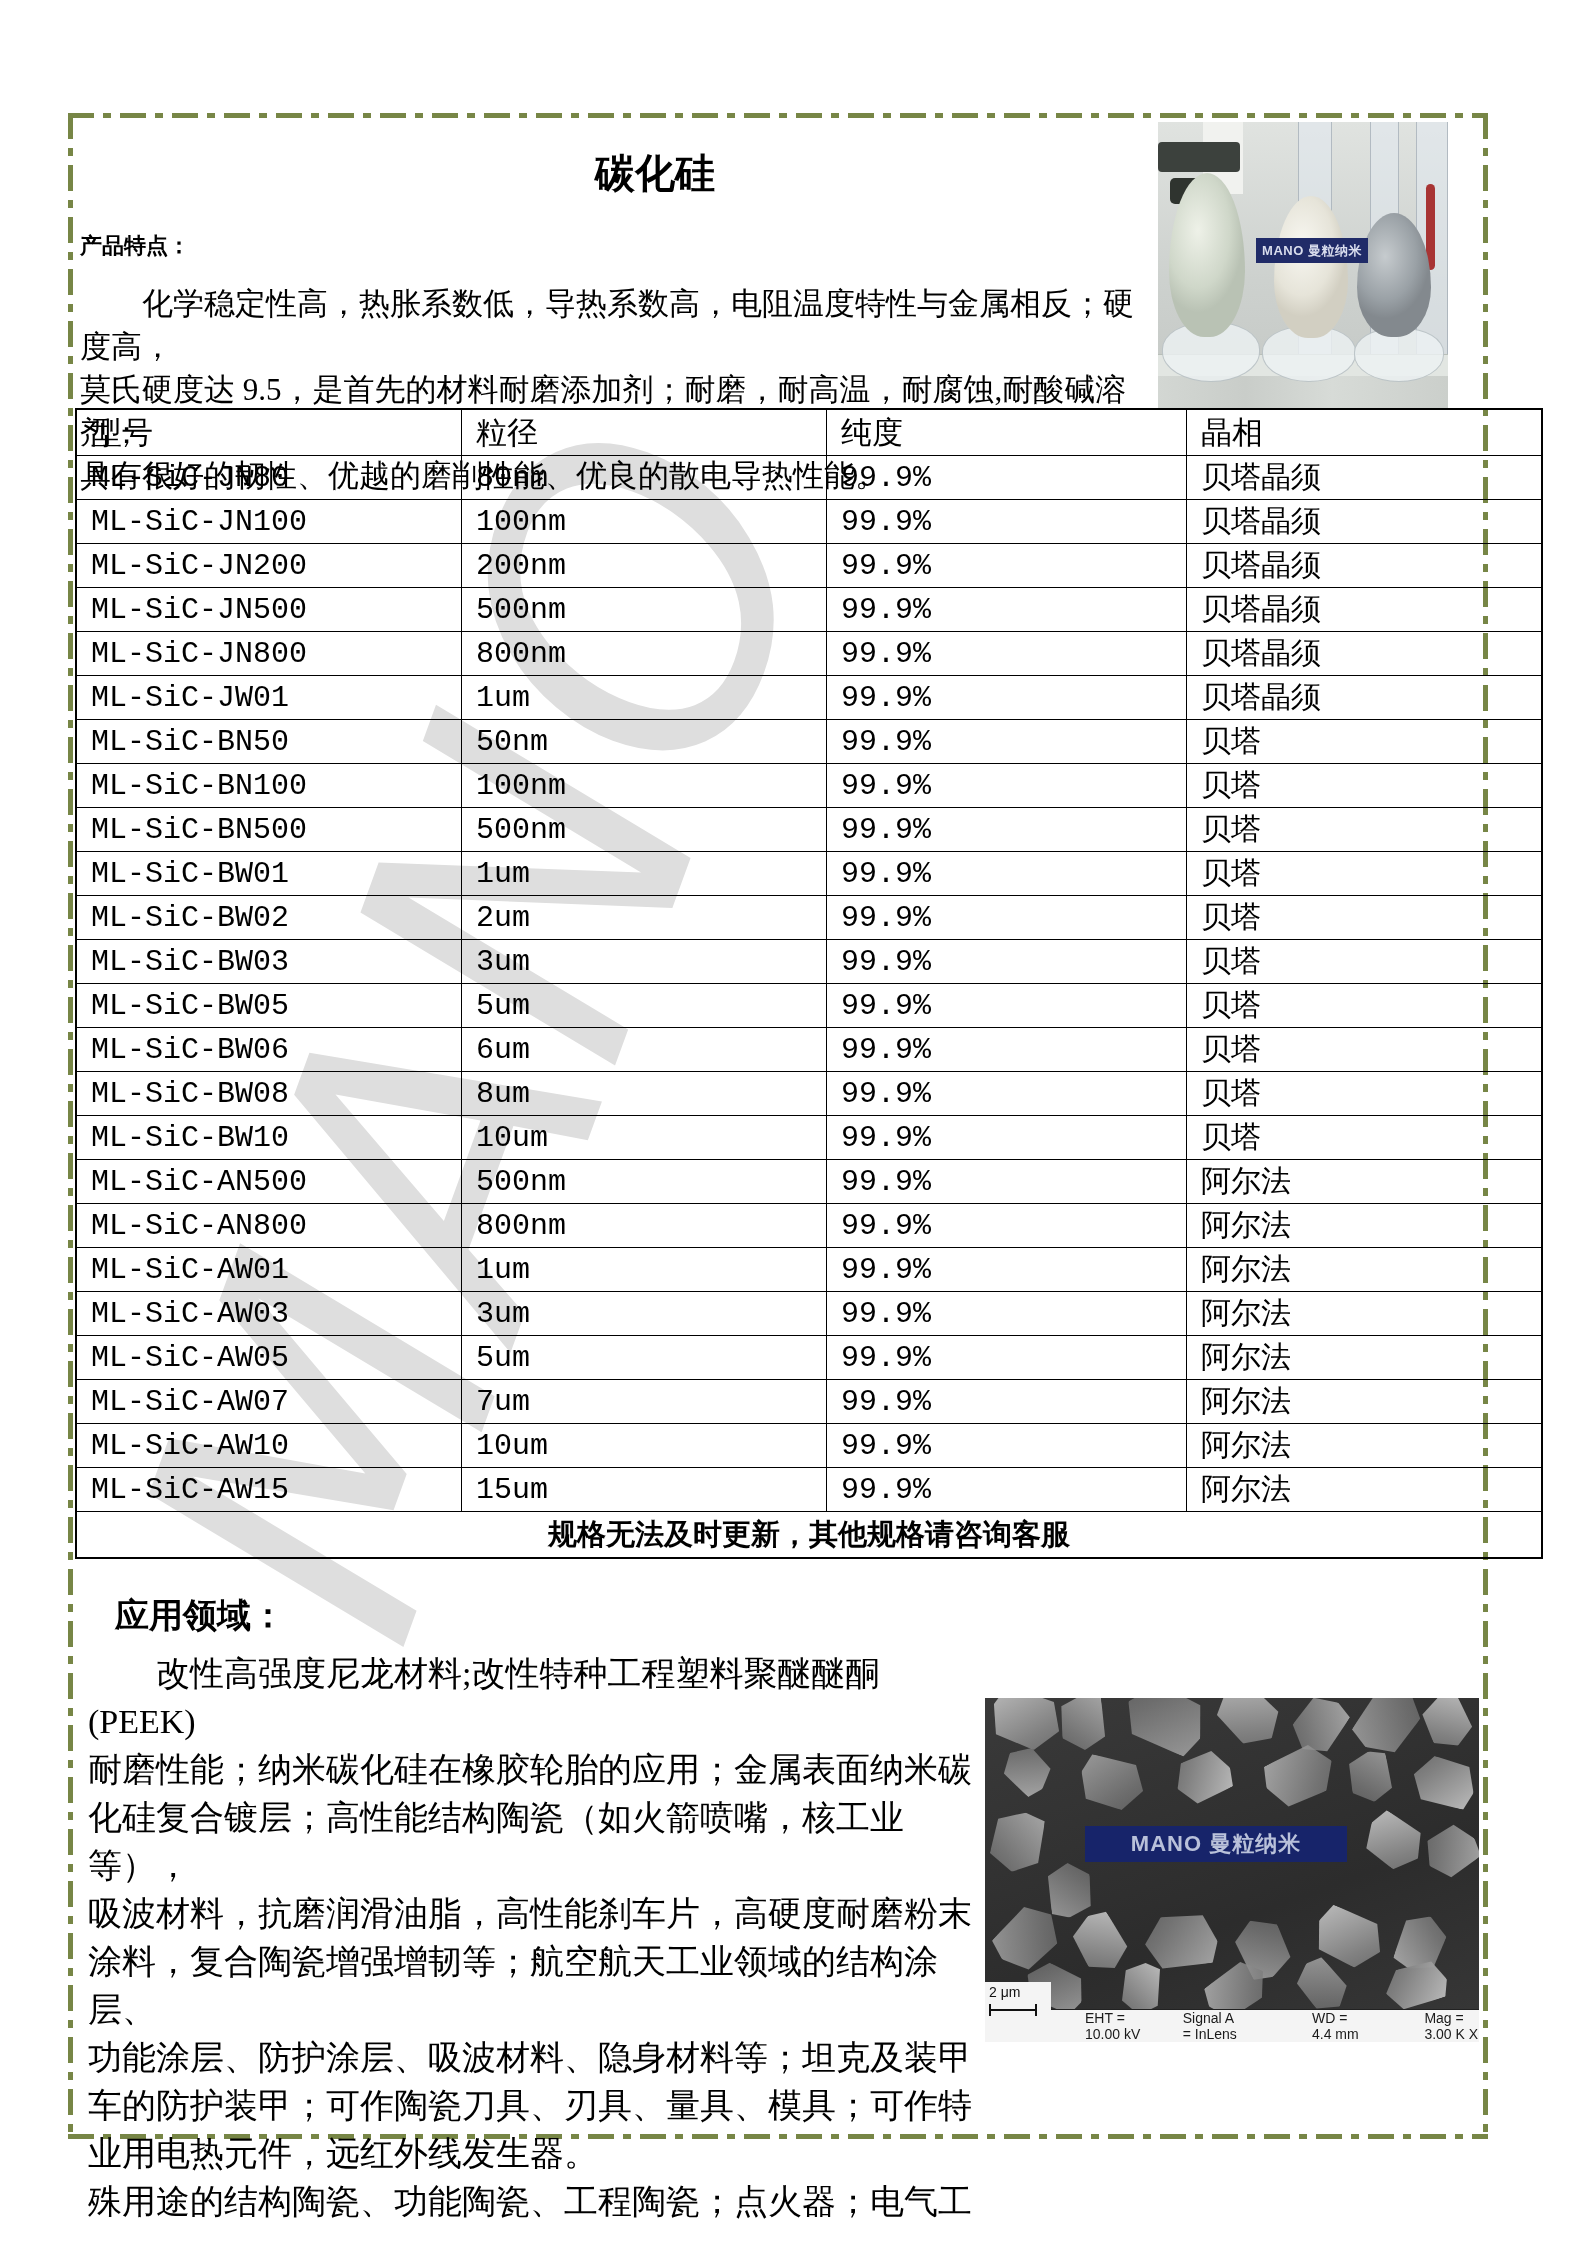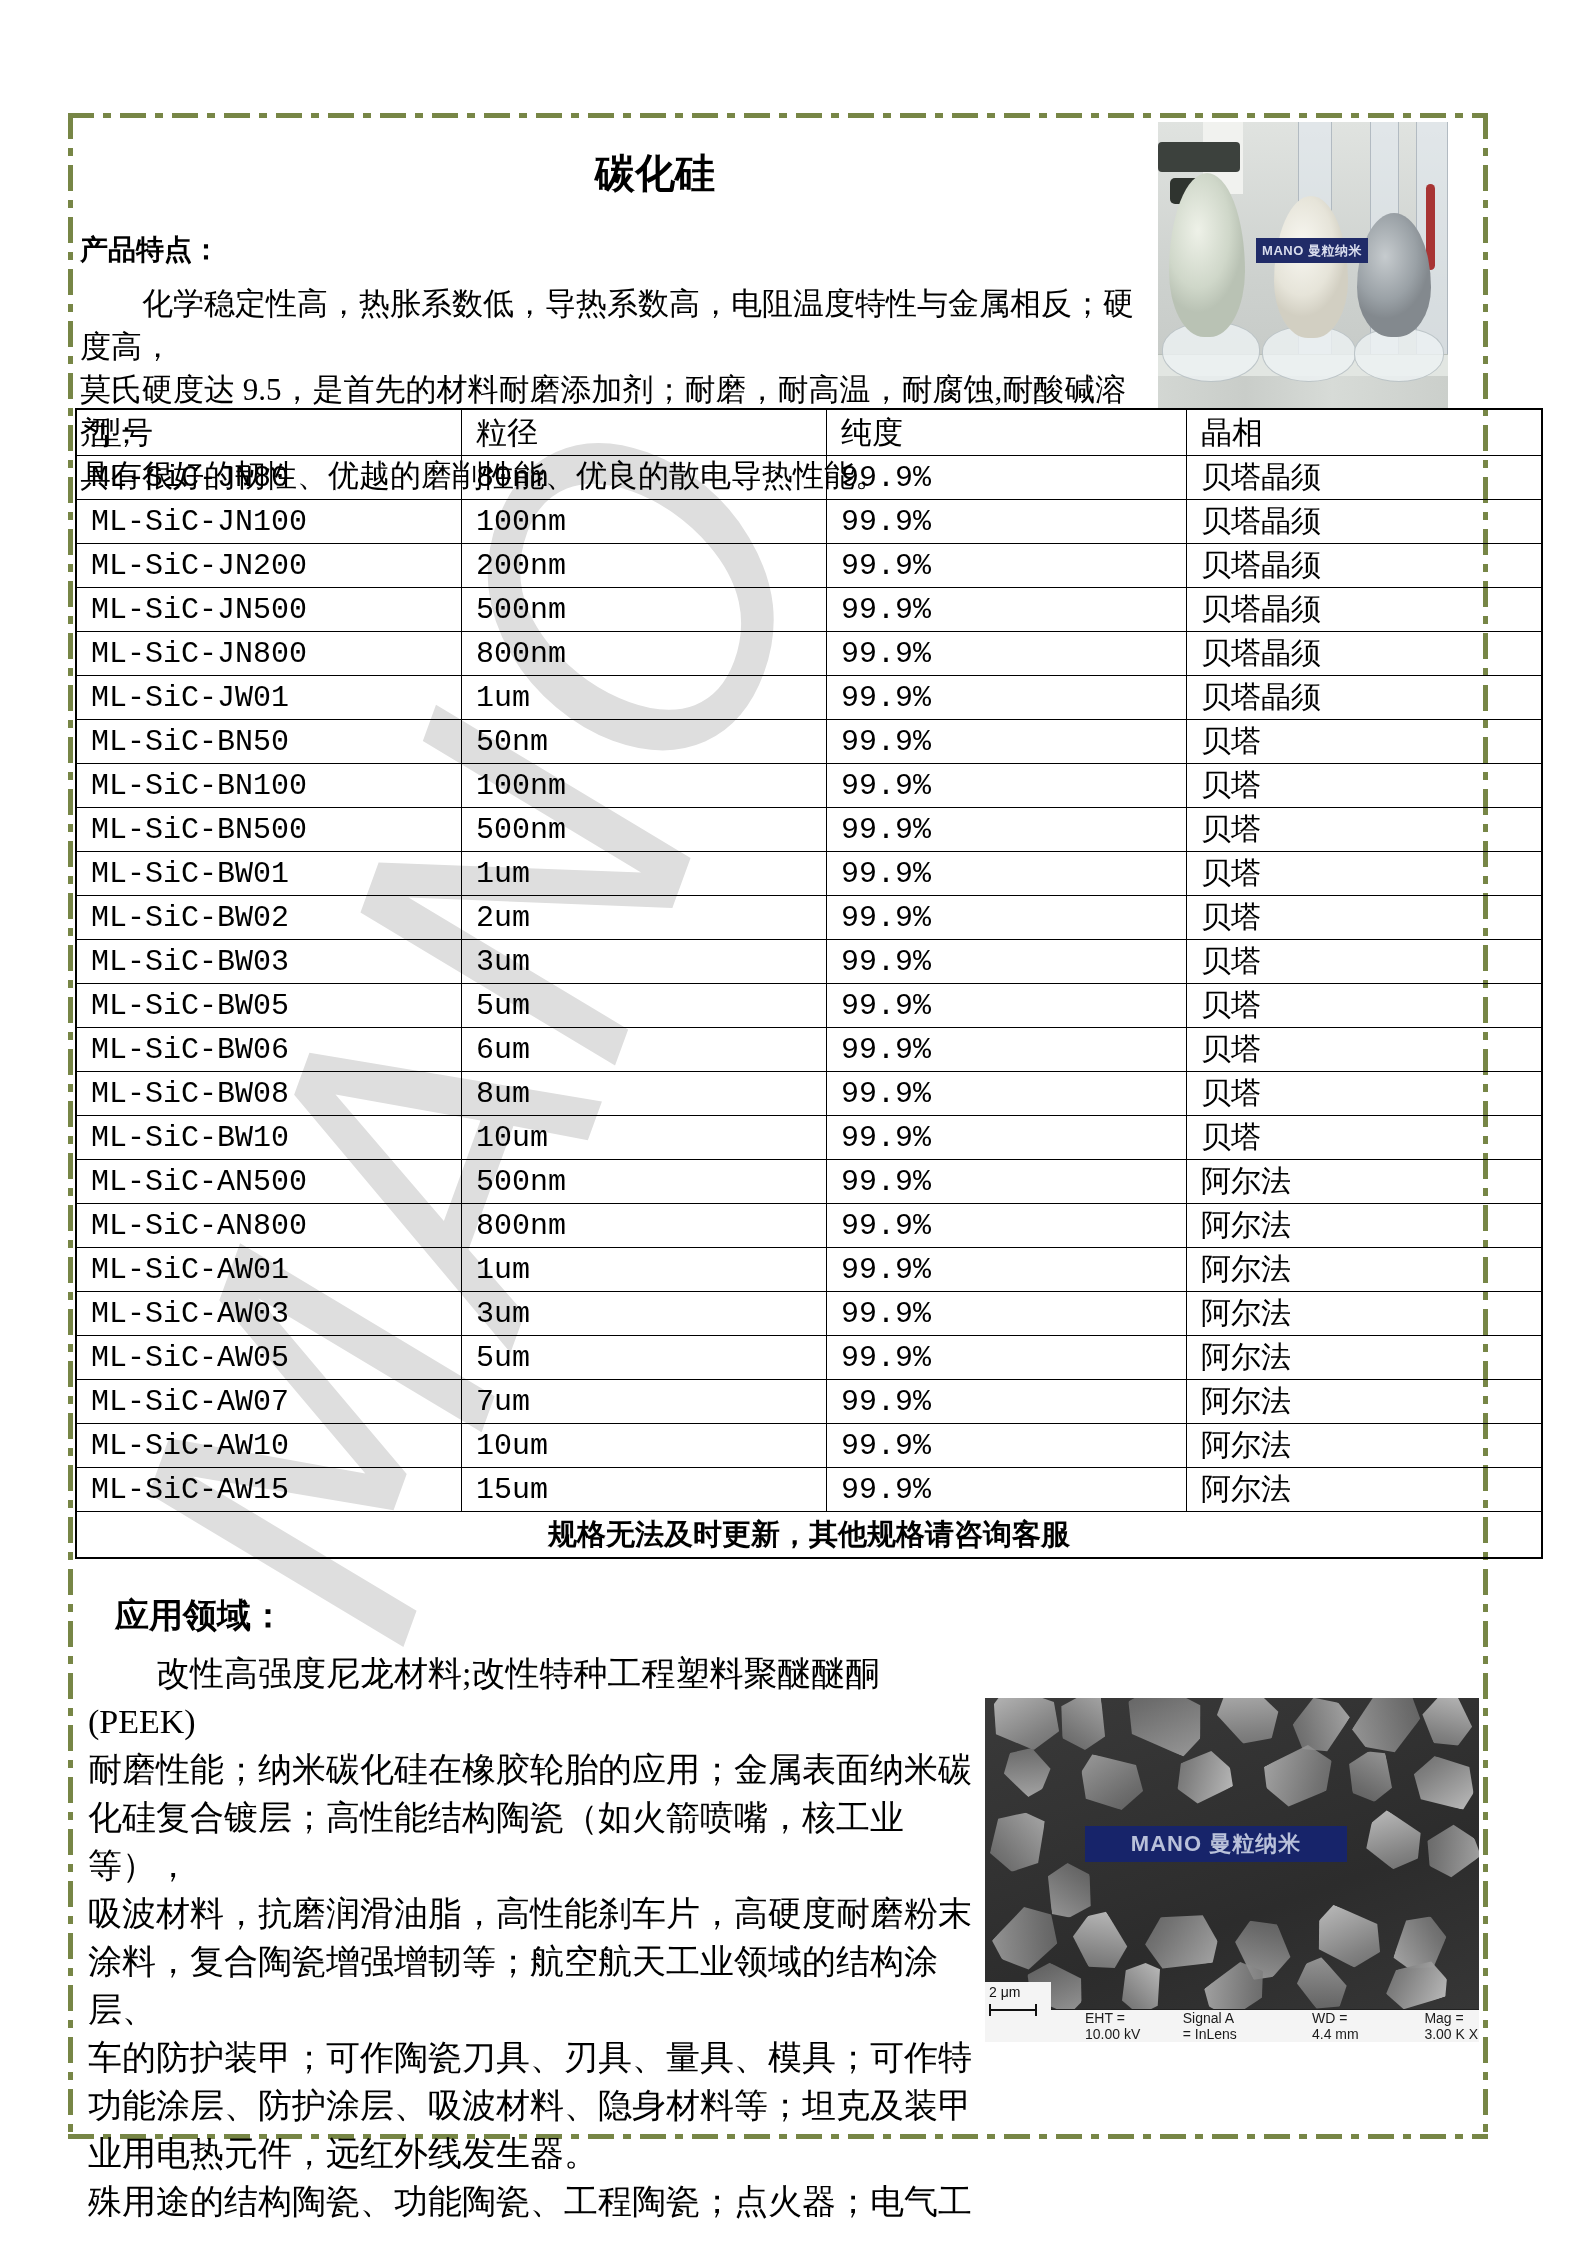--- a/index.html
+++ b/index.html
@@ -6,21 +6,21 @@
   #page{position:relative;width:1587px;height:2245px;background:#fff;overflow:hidden;
         font-family:"Liberation Serif","DejaVu Serif",serif;color:#000;}
 
   
   .b-h{position:absolute;height:5px;background:repeating-linear-gradient(90deg,var(--bc) 0 26px,transparent 26px 35px,var(--bc) 35px 43px,transparent 43px 52px);}
   .b-v{position:absolute;width:5px;background:repeating-linear-gradient(180deg,var(--bc) 0 26px,transparent 26px 35px,var(--bc) 35px 43px,transparent 43px 52px);}
 
   .doc-title{position:absolute;left:75px;top:146px;width:1160px;text-align:center;
              font-family:"Liberation Sans","DejaVu Sans",sans-serif;font-weight:700;font-size:40px;}
   .sec-head{position:absolute;font-family:"Liberation Sans","DejaVu Sans",sans-serif;font-weight:700;}
-  #features-head{left:80px;top:231px;font-size:28px;}
+  #features-head{left:80px;top:231px;font-size:22px;}
   #features-body{position:absolute;left:80px;top:282px;width:1075px;font-size:31px;line-height:43px;}
   #features-body .line.indent{text-indent:2em;}
 
   
   #top-photo{position:absolute;left:1158px;top:122px;width:290px;height:288px;overflow:hidden;
              background:linear-gradient(180deg,#e0e3e0 0%,#cdd1ce 55%,#c3c7c4 100%);}
   .cyl{position:absolute;top:0;height:232px;background:rgba(226,234,241,0.55);border:1px solid rgba(140,152,162,0.55);border-top:none;}
   .pole{position:absolute;left:45px;top:0;width:40px;height:72px;background:#f1f2ef;}
   .clampbar{position:absolute;left:0;top:20px;width:82px;height:30px;background:#3c413d;border-radius:4px;}
   .clampknob{position:absolute;left:12px;top:56px;width:42px;height:26px;background:#2f342f;border-radius:5px;}
@@ -279,22 +279,22 @@
     </tfoot>
   </table>
 
   <div class="sec-head" id="app-head">应用领域：</div>
   <div id="app-body">
       <div class="line indent">改性高强度尼龙材料;改性特种工程塑料聚醚醚酮(PEEK)</div>
       <div class="line">耐磨性能；纳米碳化硅在橡胶轮胎的应用；金属表面纳米碳</div>
       <div class="line">化硅复合镀层；高性能结构陶瓷（如火箭喷嘴，核工业等），</div>
       <div class="line">吸波材料，抗磨润滑油脂，高性能刹车片，高硬度耐磨粉末</div>
       <div class="line">涂料，复合陶瓷增强增韧等；航空航天工业领域的结构涂层、</div>
+      <div class="line">功能涂层、防护涂层、吸波材料、隐身材料等；坦克及装甲</div>
       <div class="line">车的防护装甲；可作陶瓷刀具、刃具、量具、模具；可作特</div>
-      <div class="line">功能涂层、防护涂层、吸波材料、隐身材料等；坦克及装甲</div>
       <div class="line">业用电热元件，远红外线发生器。</div>
       <div class="line">殊用途的结构陶瓷、功能陶瓷、工程陶瓷；点火器；电气工</div>
     </div>
 
   <div id="sem">
     <div id="sem-particles">
         <div class="particle" style="left: 6px; top: -6px; width: 70px; height: 55px; transform: rotate(15deg); opacity: 0.95;"></div>
         <div class="particle" style="left: 70px; top: 2px; width: 55px; height: 45px; transform: rotate(80deg); opacity: 0.8;"></div>
         <div class="particle" style="left: 140px; top: -10px; width: 80px; height: 60px; transform: rotate(200deg); opacity: 0.7;"></div>
         <div class="particle" style="left: 230px; top: -8px; width: 66px; height: 50px; transform: rotate(40deg); opacity: 0.95;"></div>

